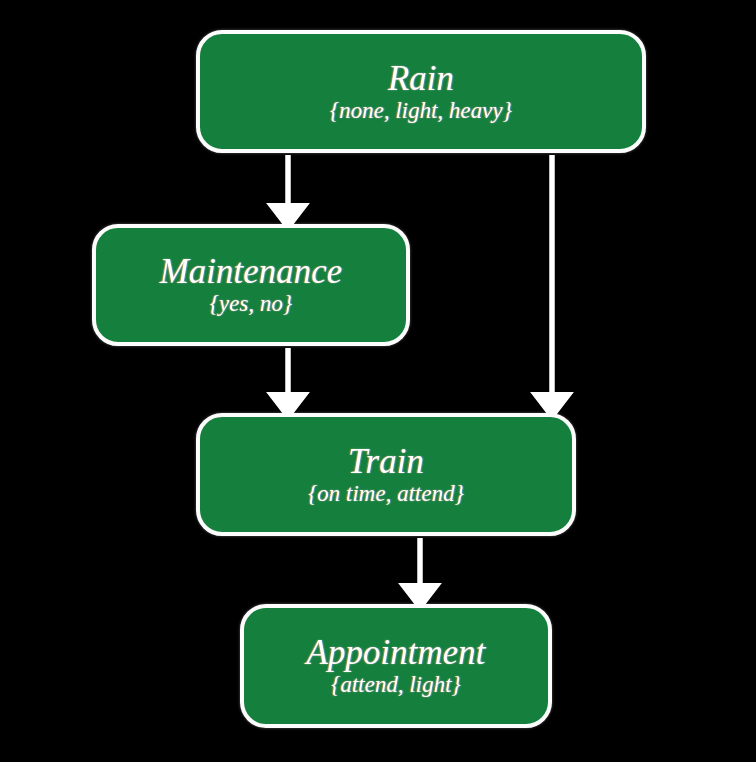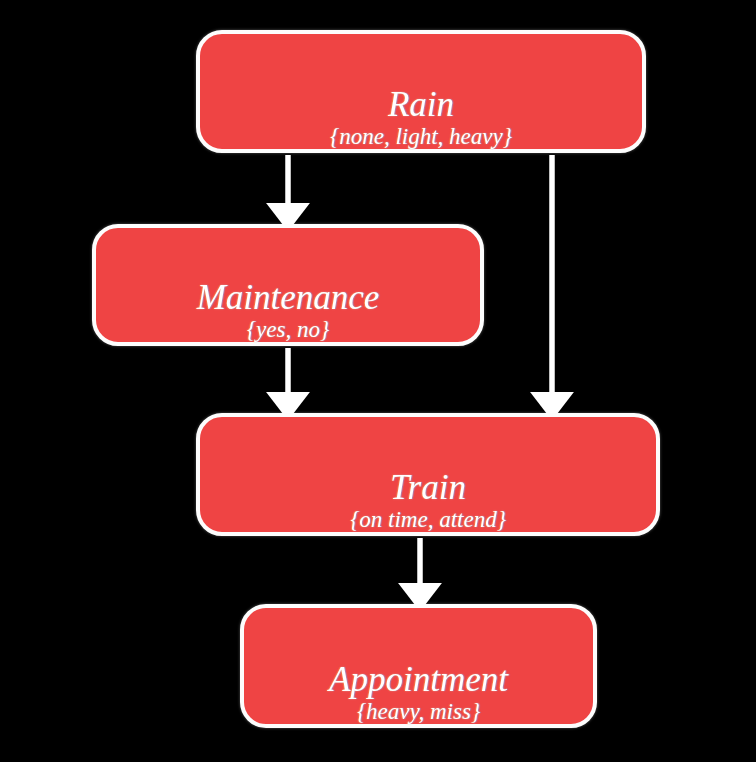--- a/index.html
+++ b/index.html
@@ -21,25 +21,25 @@
     top: 0;
     width: 756px;
     height: 762px;
     pointer-events: none;
   }
   .node {
     position: absolute;
     box-sizing: border-box;
     border: 4px solid #fdfdfd;
     border-radius: 26px;
-    background: #ef4444;
+    background: #15803d;
     display: flex;
     flex-direction: column;
     align-items: center;
-    justify-content: flex-end;
+    justify-content: center;
     box-shadow: 0 0 3px rgba(255,255,255,0.35);
   }
   .node-title, .node-states {
     color: #ffffff;
     font-style: italic;
     line-height: 1.06;
     white-space: nowrap;
     text-shadow:
       -1px 0 1px rgba(255,150,60,0.55),
        1px 0 1px rgba(120,170,255,0.55),
@@ -47,23 +47,23 @@
   }
   .node-title {
     font-size: 35px;
     margin-bottom: 2px;
   }
   .node-states {
     font-size: 23px;
   }
   
   #node-rain        { left: 196px; top: 30px;  width: 450px; height: 123px; }
-  #node-maintenance { left: 92px;  top: 224px; width: 392px; height: 122px; }
-  #node-train       { left: 196px; top: 413px; width: 464px; height: 123px; }
-  #node-appointment { left: 240px; top: 604px; width: 357px; height: 124px; }
+  #node-maintenance { left: 92px;  top: 224px; width: 318px; height: 122px; }
+  #node-train       { left: 196px; top: 413px; width: 380px; height: 123px; }
+  #node-appointment { left: 240px; top: 604px; width: 312px; height: 124px; }
 </style>
 </head>
 <body>
 
 <div id="canvas">
 
   <svg id="edge-layer" viewBox="0 0 756 762" width="756" height="762" xmlns="http://www.w3.org/2000/svg">
     <defs>
       <marker id="arrowhead" markerWidth="10" markerHeight="10" refX="2.2" refY="4" orient="auto" markerUnits="strokeWidth">
         <path d="M 0 0 L 5.2 4 L 0 8 z" fill="#ffffff"></path>
@@ -89,16 +89,16 @@
     <div class="node-states">{yes, no}</div>
   </div>
 
   <div class="node" id="node-train">
     <div class="node-title">Train</div>
     <div class="node-states">{on time, attend}</div>
   </div>
 
   <div class="node" id="node-appointment">
     <div class="node-title">Appointment</div>
-    <div class="node-states">{heavy, miss}</div>
+    <div class="node-states">{attend, light}</div>
   </div>
 
 </div>
 
 </body></html>

